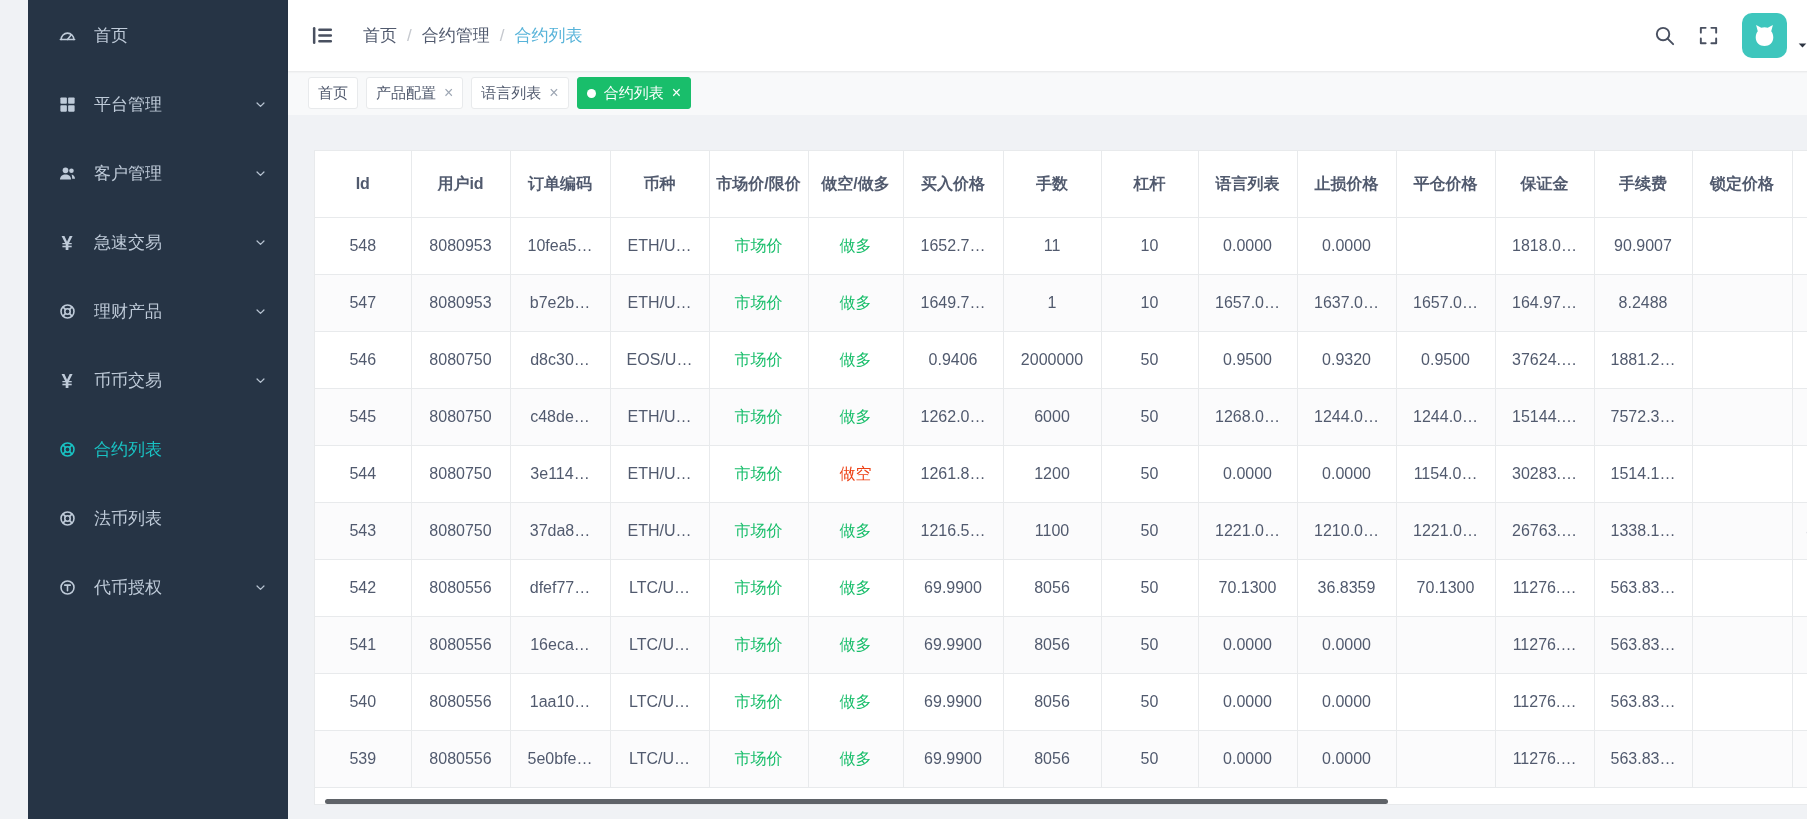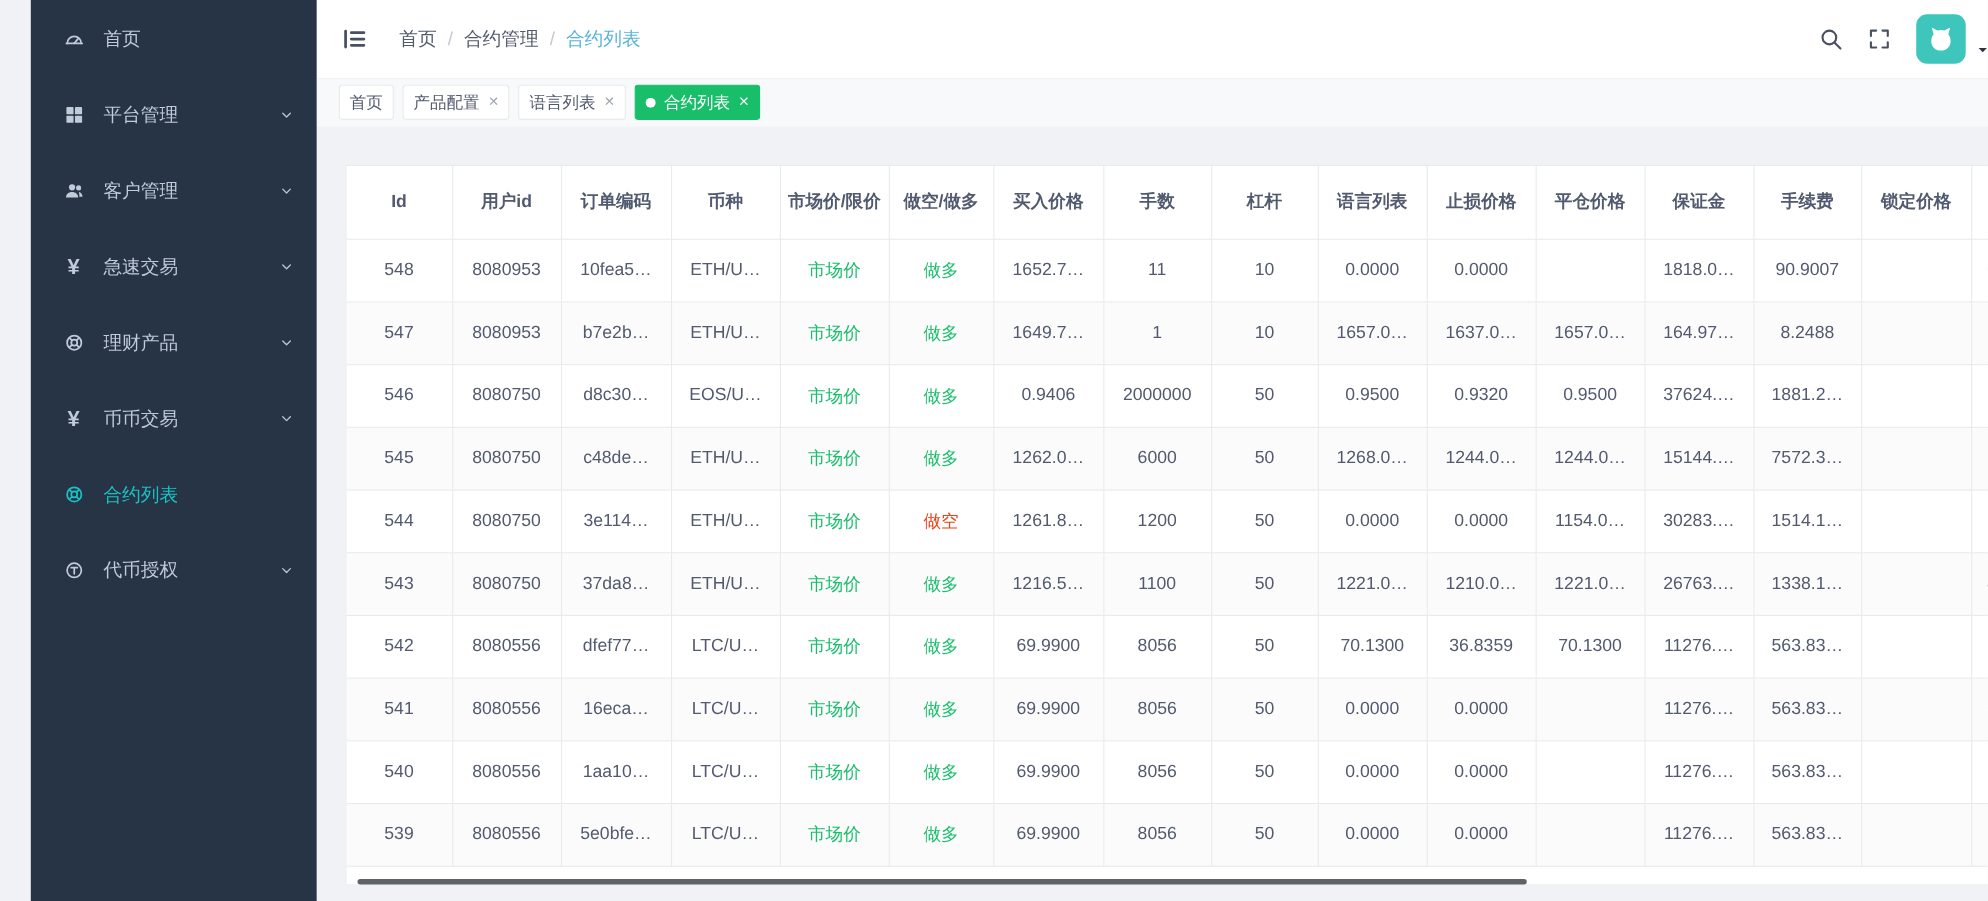--- a/index.html
+++ b/index.html
@@ -183,20 +183,30 @@
         </div>
         <div class="side-item active">
           <span class="s-icon">
             <svg viewBox="0 0 24 24" fill="none" stroke="currentColor" stroke-width="2">
               <circle cx="12" cy="12" r="8.2"></circle>
               <circle cx="12" cy="12" r="3.4"></circle>
               <path d="M14.4 9.6l3.4-3.4M9.6 9.6L6.2 6.2M14.4 14.4l3.4 3.4M9.6 14.4l-3.4 3.4"></path>
             </svg>
           </span>
           <span class="s-label">合约列表</span>
+        </div>
+        <div class="side-item">
+          <span class="s-icon">
+            <svg viewBox="0 0 24 24" fill="none" stroke="currentColor" stroke-width="2">
+              <circle cx="12" cy="12" r="8.2"></circle>
+              <circle cx="12" cy="12" r="3.4"></circle>
+              <path d="M14.4 9.6l3.4-3.4M9.6 9.6L6.2 6.2M14.4 14.4l3.4 3.4M9.6 14.4l-3.4 3.4"></path>
+            </svg>
+          </span>
+          <span class="s-label">法币列表</span>
         </div>
         <div class="side-item">
           <span class="s-icon">
             <svg viewBox="0 0 24 24" fill="none" stroke="currentColor" stroke-width="2" stroke-linecap="round">
               <circle cx="12" cy="12" r="8.2"></circle>
               <path d="M8.5 9h7M12 9v7"></path>
             </svg>
           </span>
           <span class="s-label">代币授权</span>
           <span class="chev">

